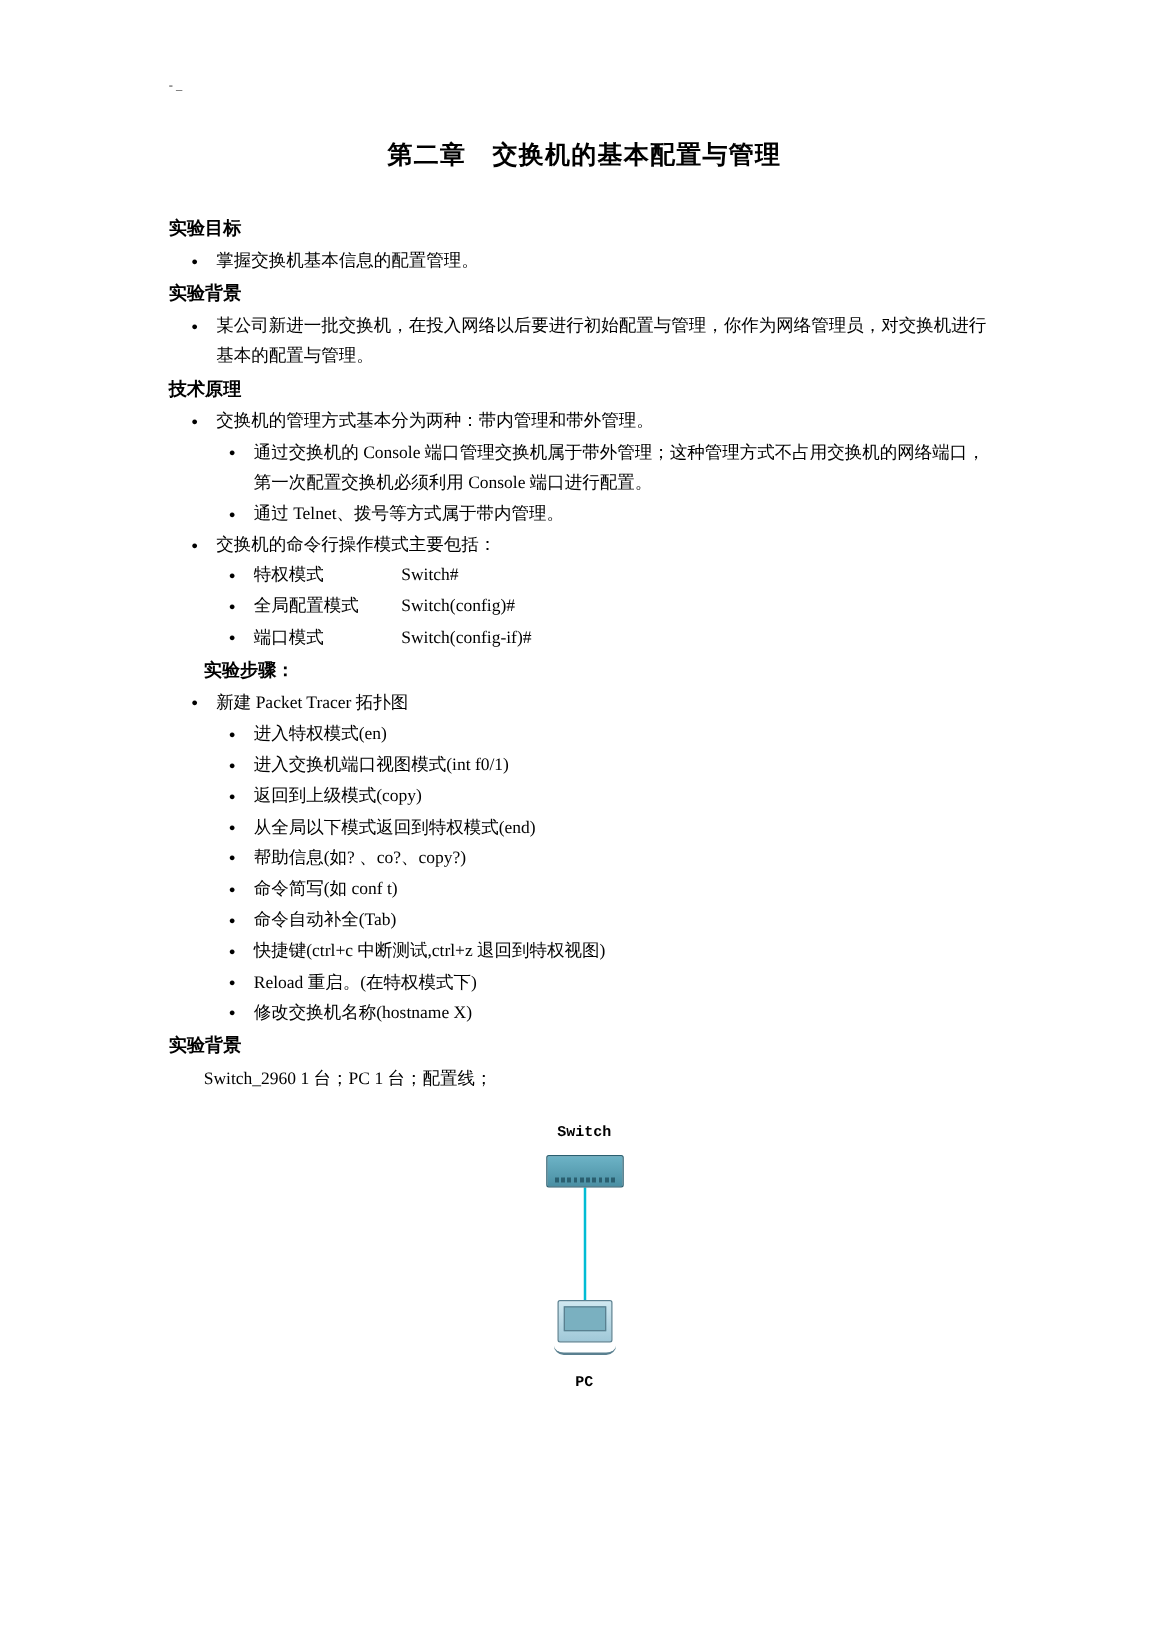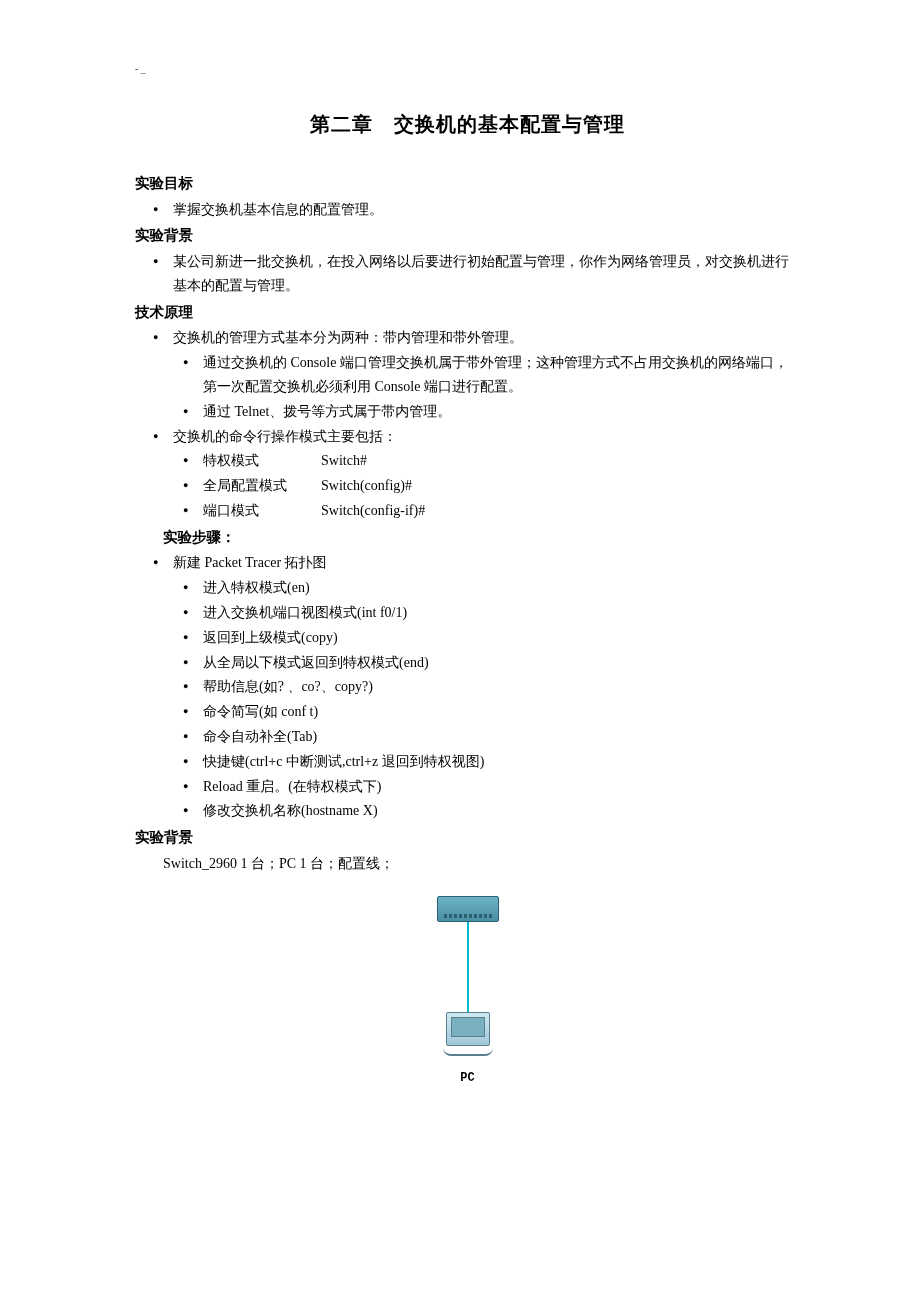--- a/index.html
+++ b/index.html
@@ -178,18 +178,19 @@
   <li>命令自动补全(Tab)</li>
   <li>快捷键(ctrl+c 中断测试,ctrl+z 退回到特权视图)</li>
   <li>Reload 重启。(在特权模式下)</li>
   <li>修改交换机名称(hostname X)</li>
 </ul>
 
 <div class="section-heading">实验背景</div>
 <div class="equip-line">Switch_2960 1 台；PC 1 台；配置线；</div>
 
 <div class="diagram">
+  <div class="dlabel">Switch</div>
   <div class="switch-box"></div>
   <div class="cable"></div>
   <div class="pc-box"></div>
   <div class="pc-stand"></div>
   <div class="dlabel" style="margin-top:12px;">PC</div>
 </div>
 
 </body></html>

